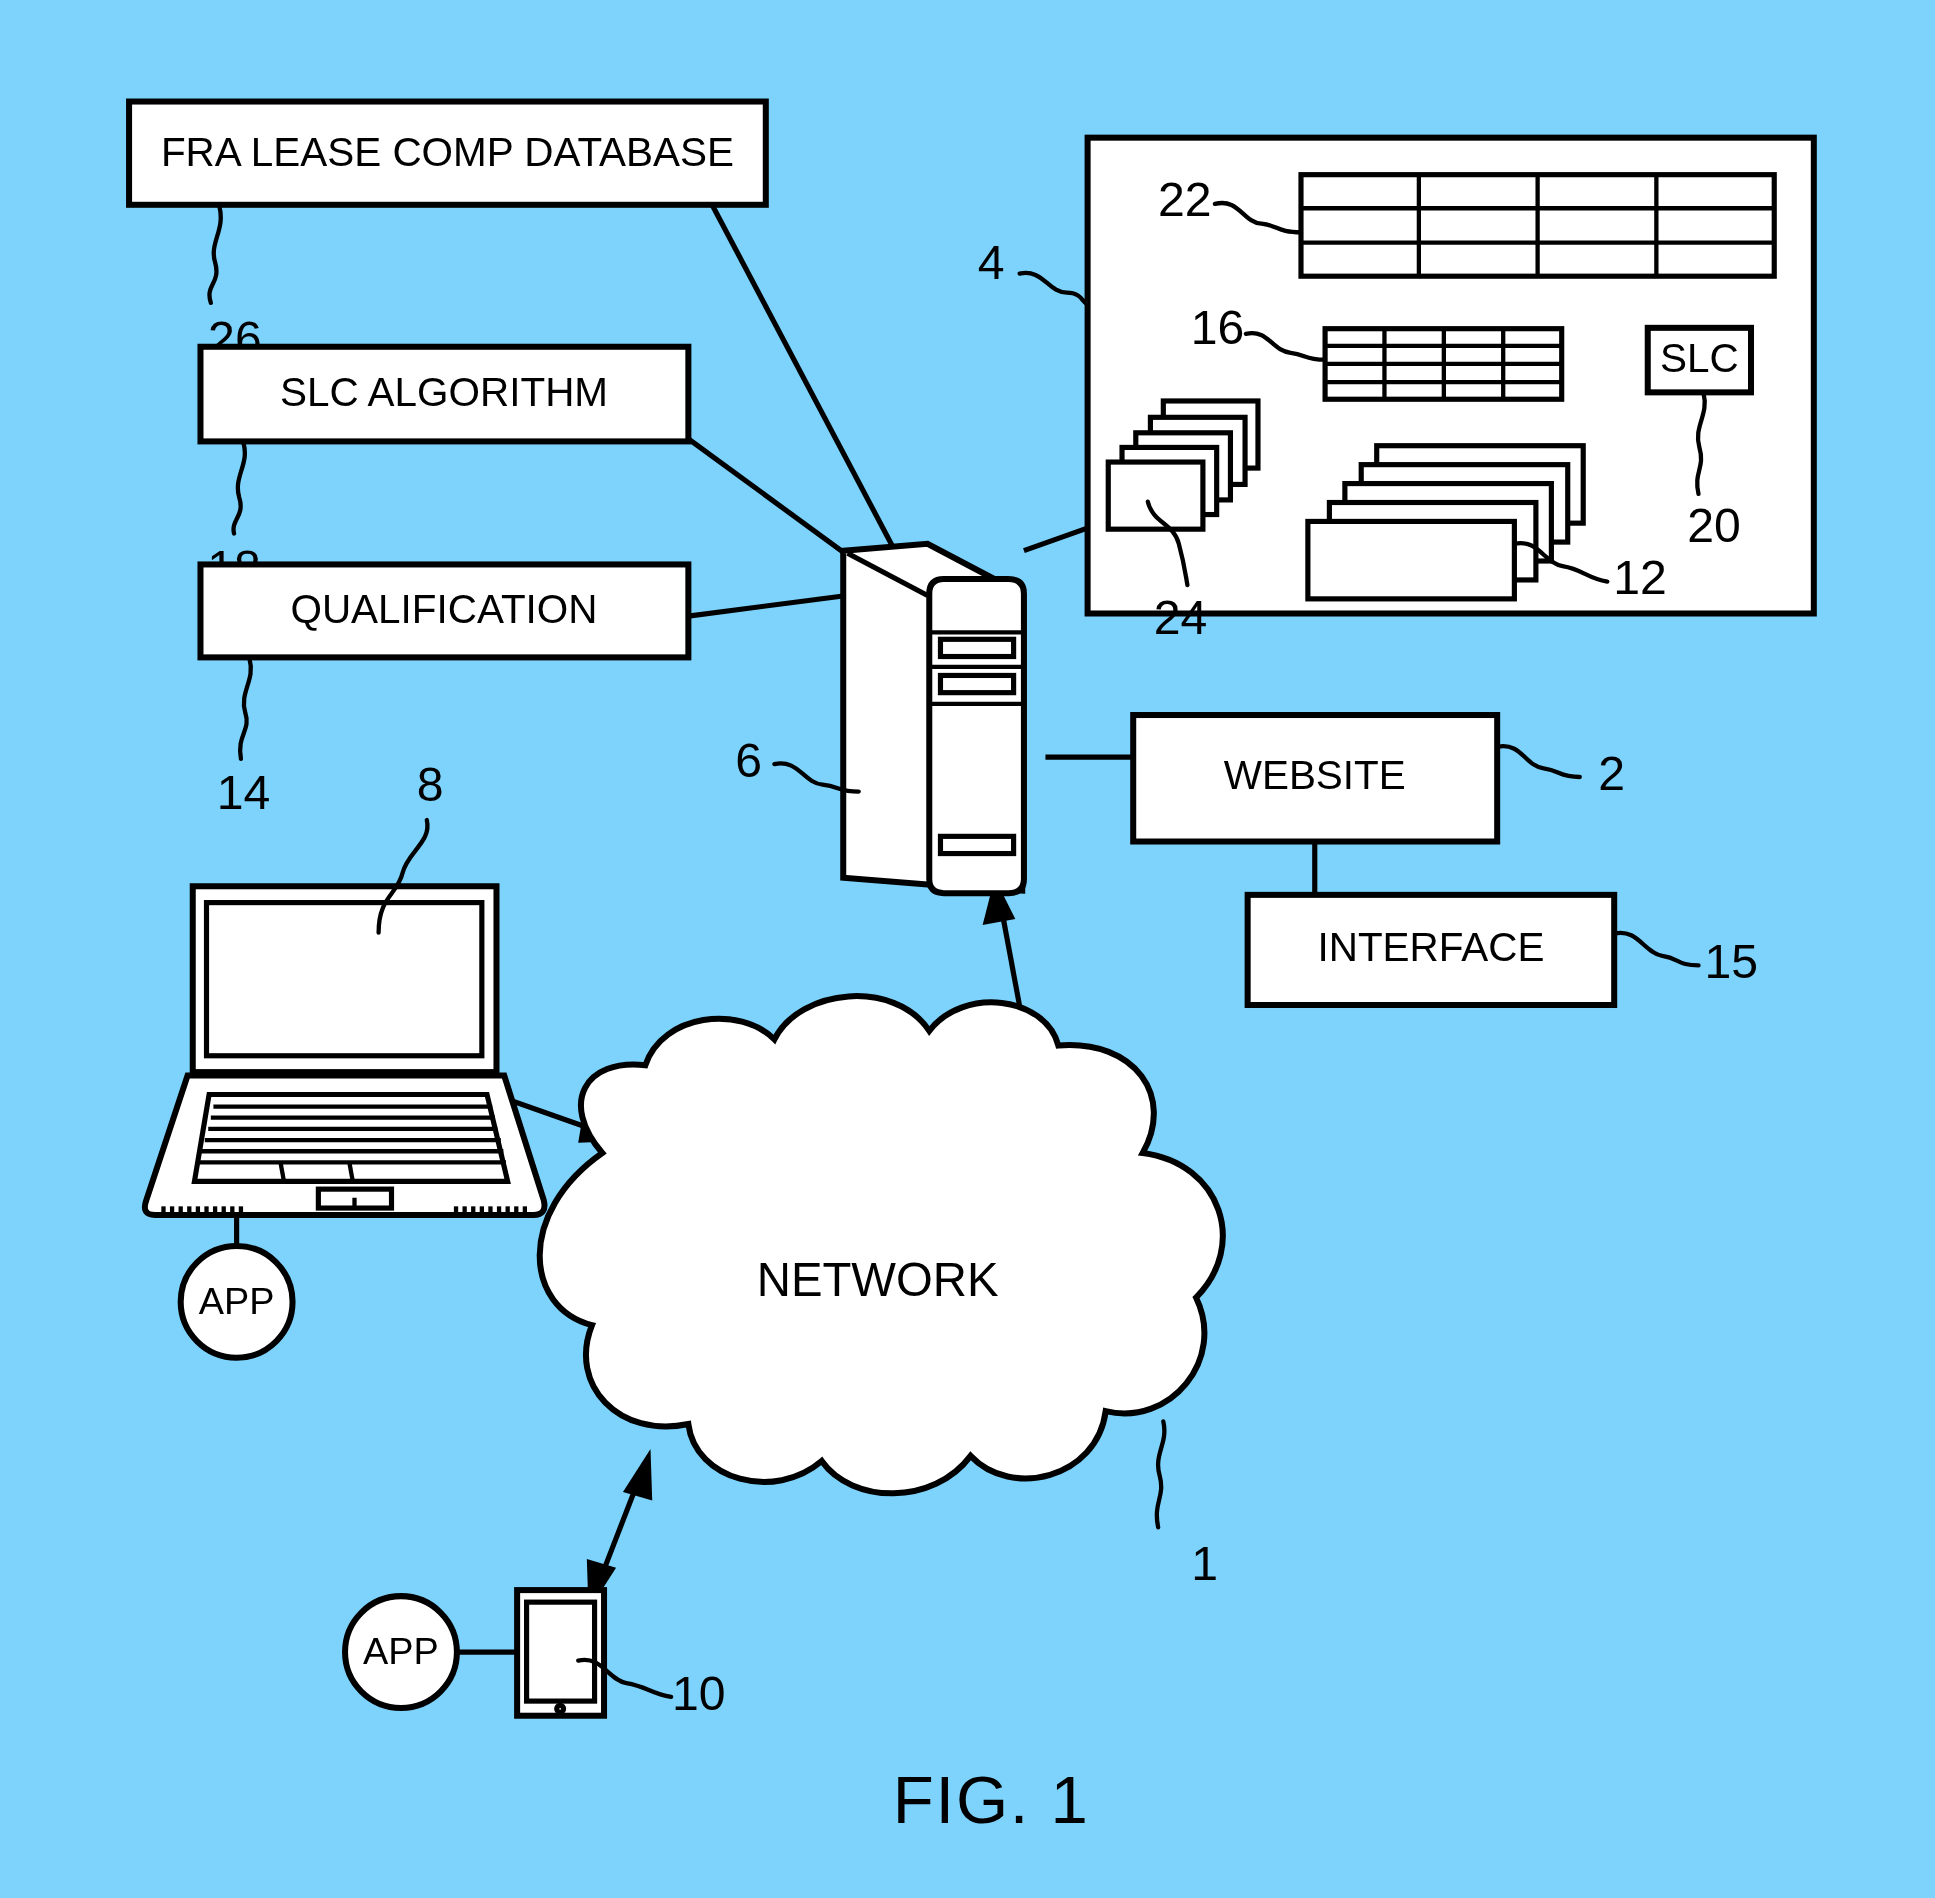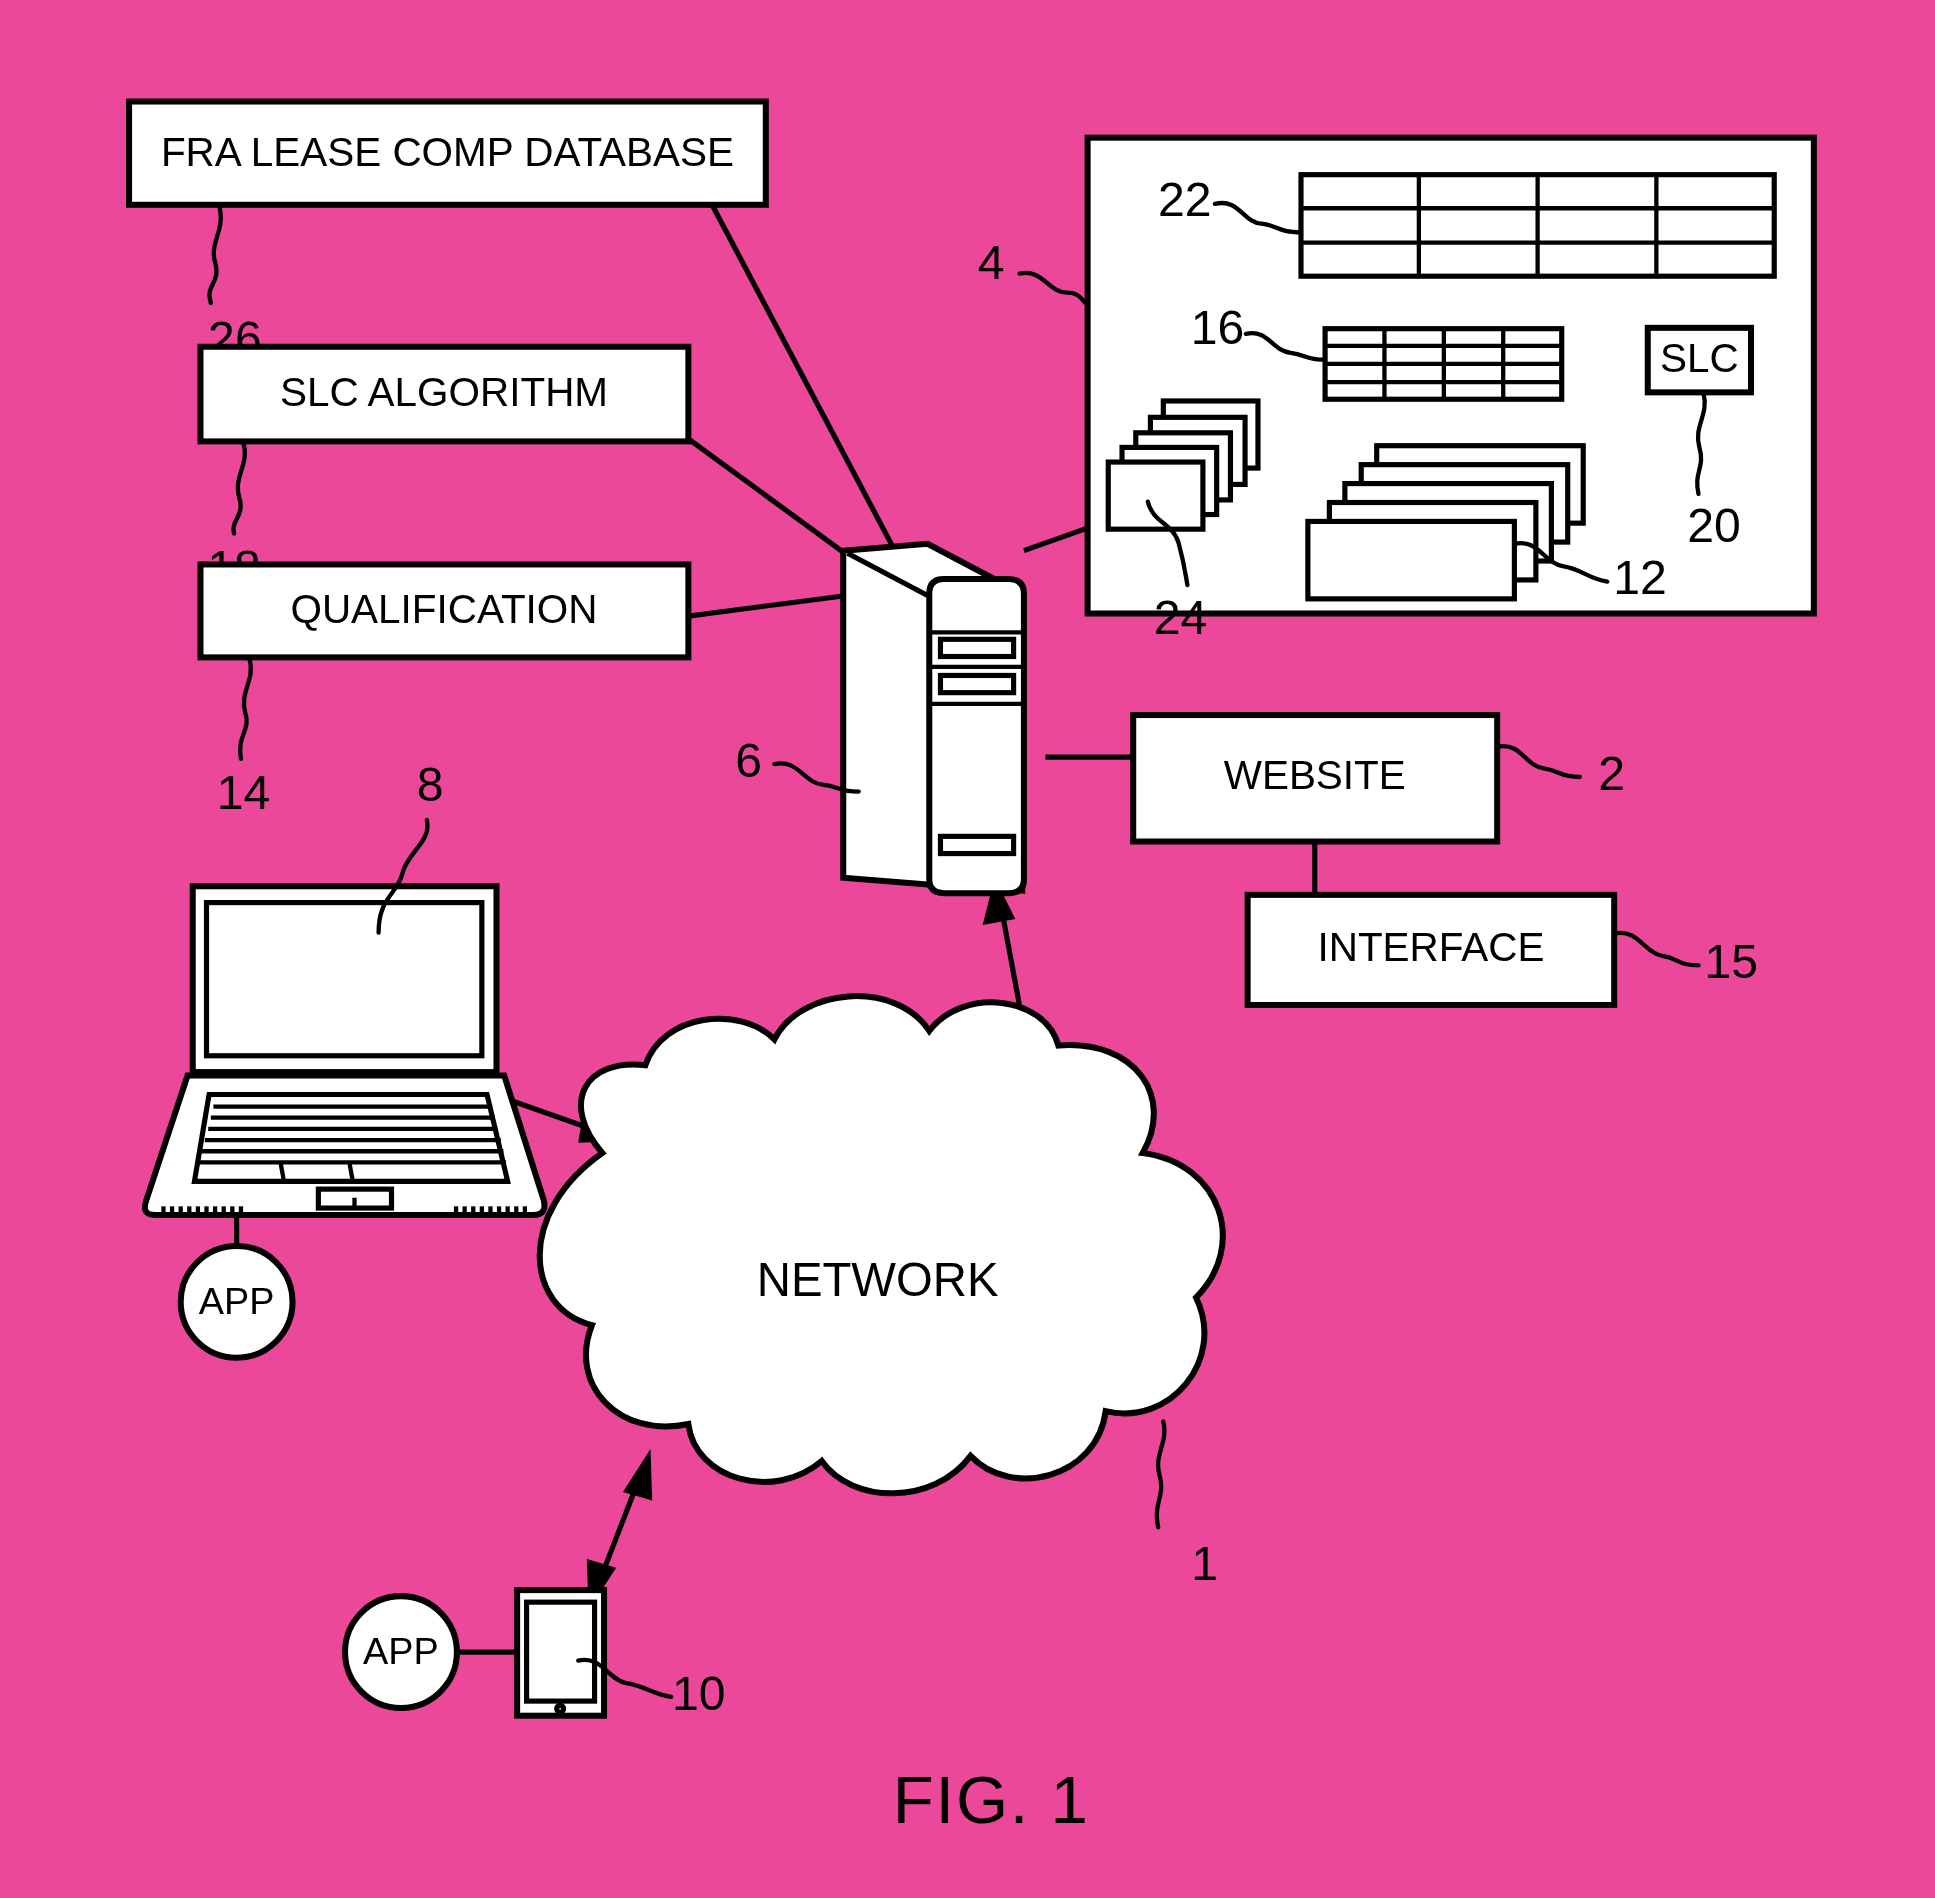--- a/index.html
+++ b/index.html
@@ -8,21 +8,21 @@
     padding: 0;
     background: #ffffff;
   }
   body {
     font-family: "Liberation Sans", sans-serif;
   }
   #figure-root {
     position: relative;
     width: 1936px;
     height: 1899px;
-    background: #ec4899;
+    background: #7dd3fc;
     overflow: hidden;
   }
   #figure-svg {
     position: absolute;
     left: 0;
     top: 0;
     width: 1936px;
     height: 1899px;
   }
   .box-shape {

